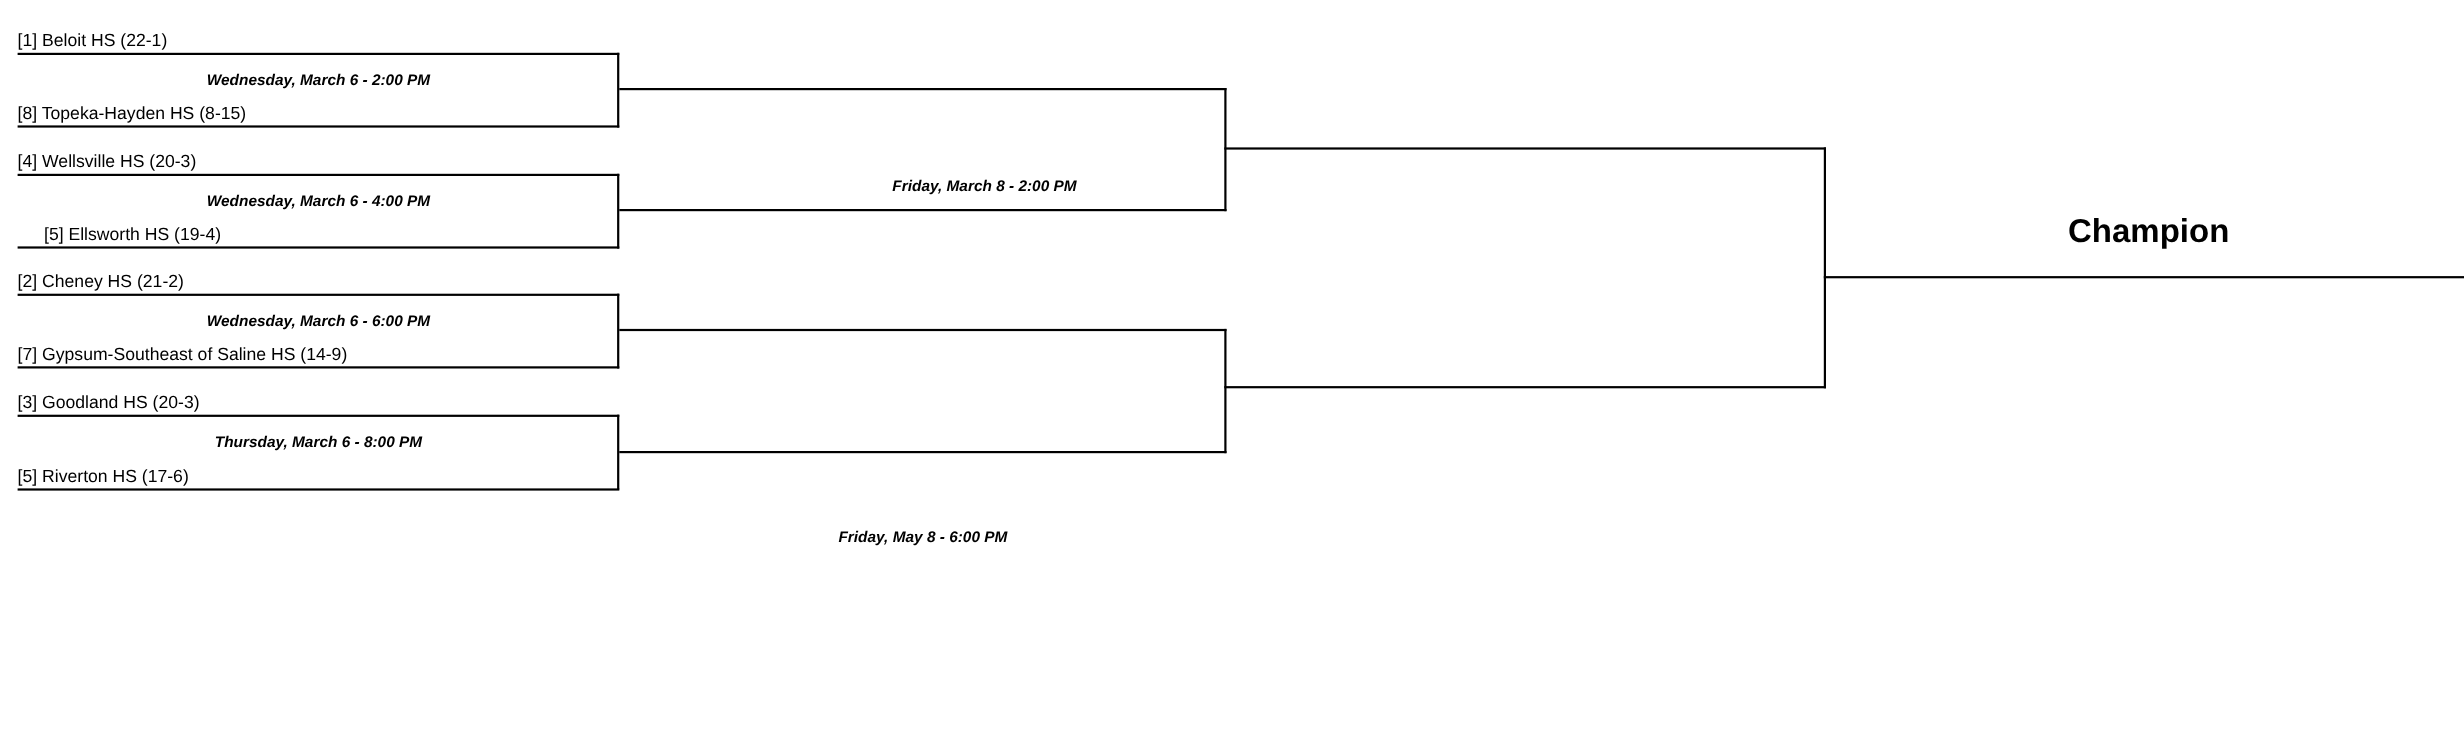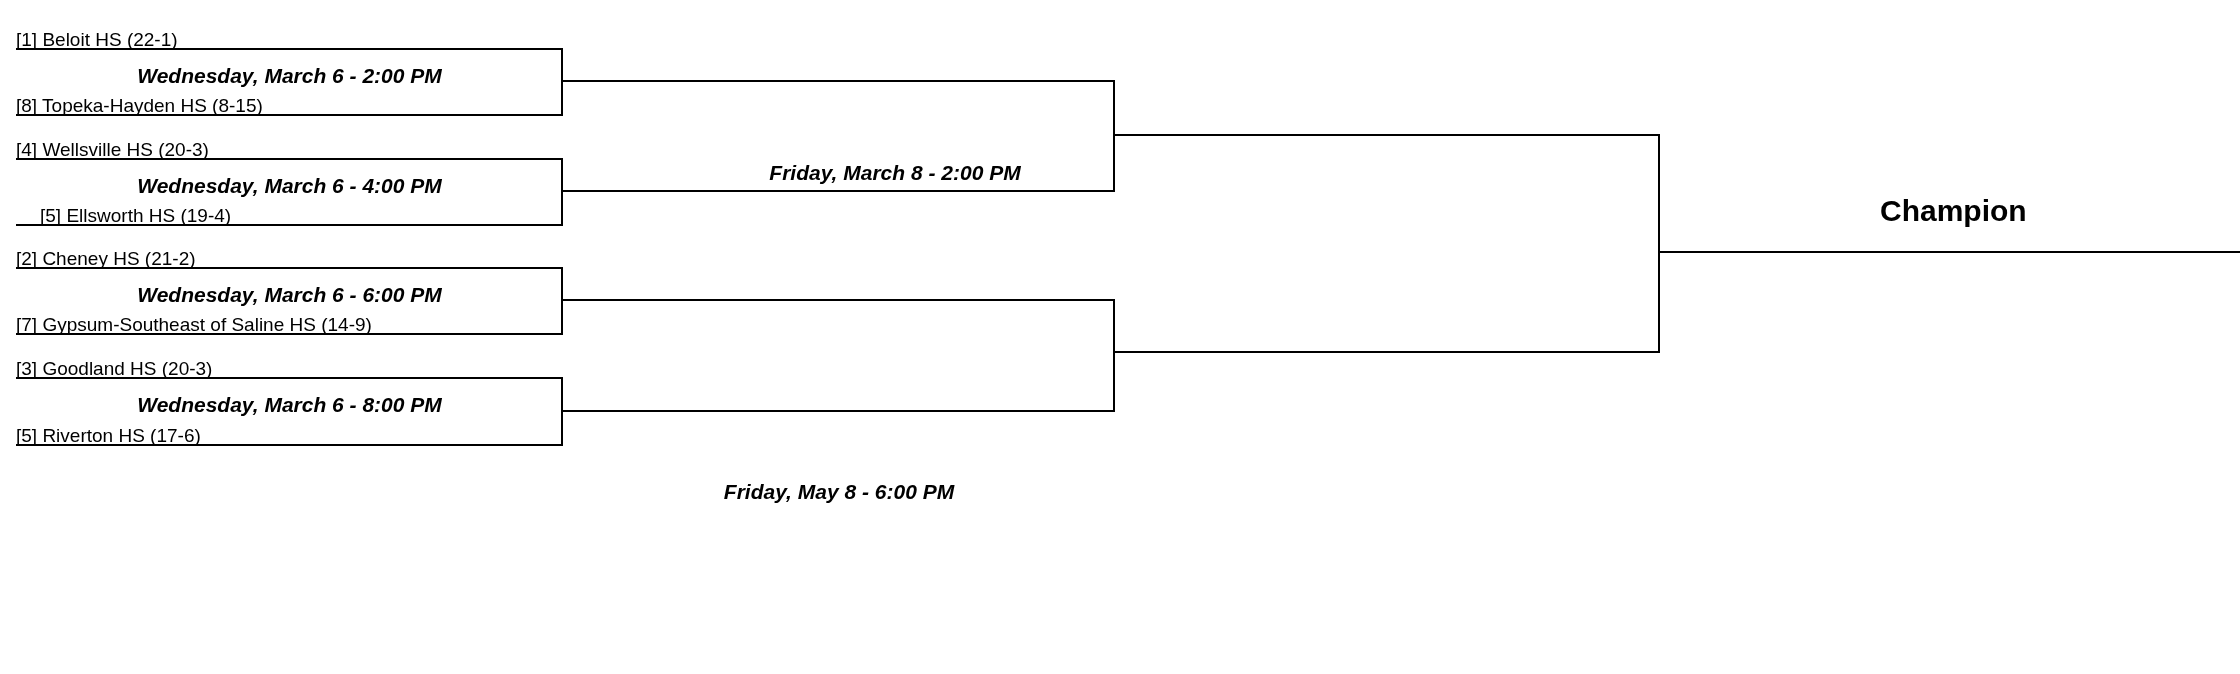--- a/index.html
+++ b/index.html
@@ -25,31 +25,31 @@
   }
   .vline {
     position: absolute;
     background: #000000;
     width: 2px;
   }
 
   
   .team {
     position: absolute;
-    font-size: 19px;
+    font-size: 16px;
     color: #000000;
     white-space: nowrap;
     line-height: 1;
     padding-bottom: 4px;
   }
 
   
   .game-label {
     position: absolute;
-    font-size: 21px;
+    font-size: 14px;
     font-weight: bold;
     font-style: italic;
     color: #000000;
     white-space: nowrap;
     text-align: center;
     line-height: 1;
   }
 
   
   .champion-title {
@@ -97,21 +97,21 @@
   <div class="game-label" style="left:16px; top:284px; width:547px;">Wednesday, March 6 - 6:00 PM</div>
 
   <div class="team" style="left:16px; top:359px;">[3] Goodland HS (20-3)</div>
   <div class="hline" style="left:16px; top:377px; width:547px;"></div>
 
   <div class="team" style="left:16px; top:426px;">[5] Riverton HS (17-6)</div>
   <div class="hline" style="left:16px; top:444px; width:547px;"></div>
 
   <div class="vline" style="left:561px; top:377px; height:68px;"></div>
 
-  <div class="game-label" style="left:16px; top:394px; width:547px;">Wednesday, March 6 - 8:00 PM</div>
+  <div class="game-label" style="left:16px; top:394px; width:547px;">Thursday, March 6 - 8:00 PM</div>
 
   <div class="hline" style="left:563px; top:80px; width:552px;"></div>
 
   <div class="hline" style="left:563px; top:190px; width:552px;"></div>
 
   <div class="vline" style="left:1113px; top:80px; height:112px;"></div>
 
   <div class="game-label" style="left:563px; top:162px; width:664px;">Friday, March 8 - 2:00 PM</div>
 
   <div class="hline" style="left:563px; top:299px; width:552px;"></div>

